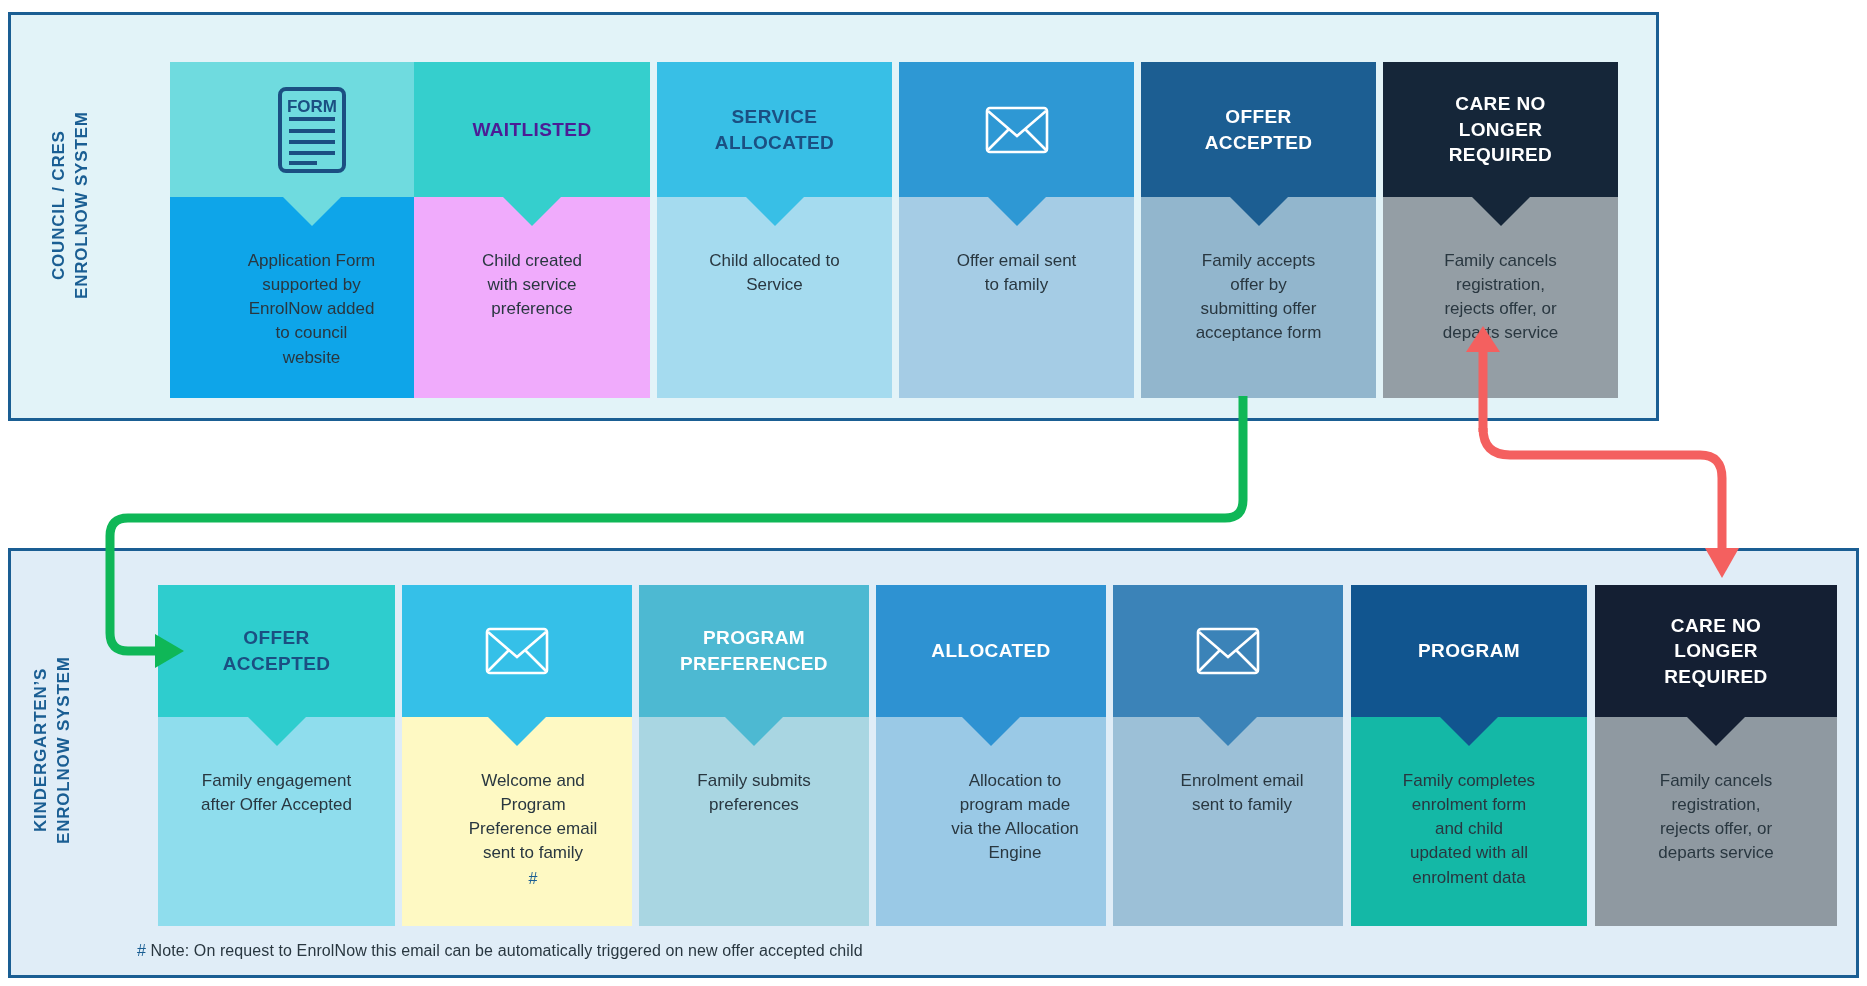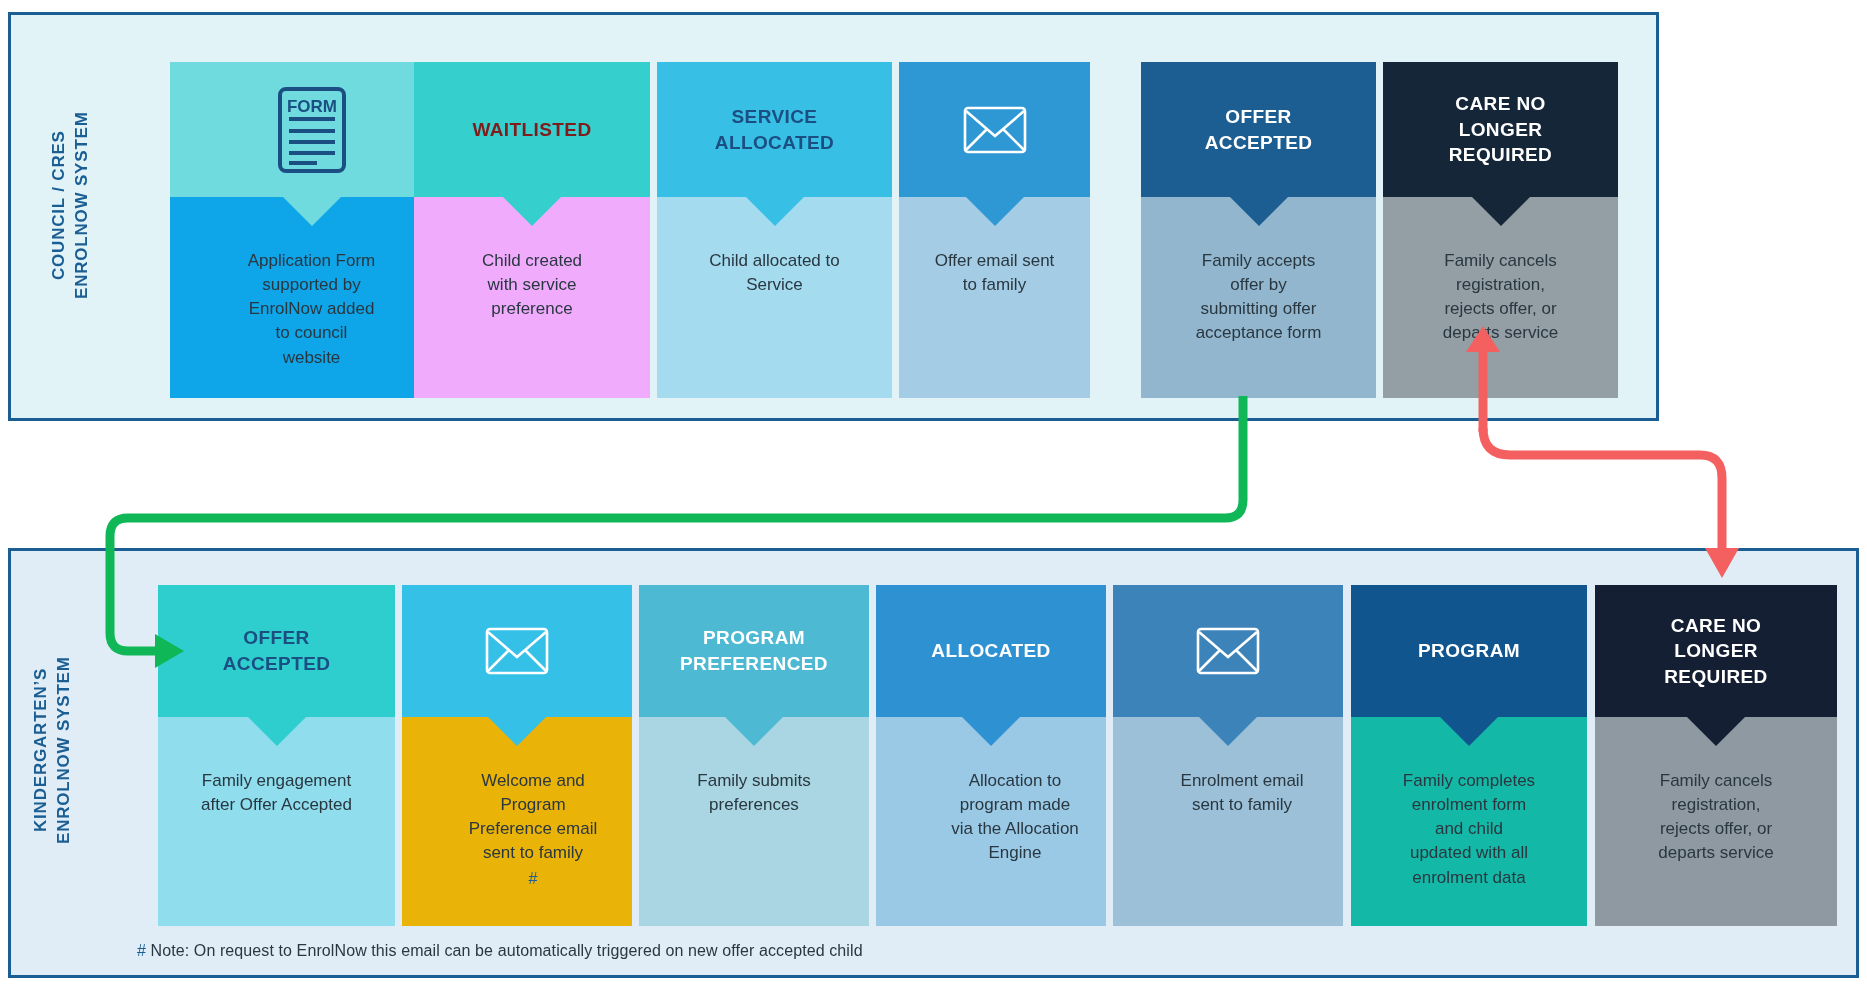--- a/index.html
+++ b/index.html
@@ -173,41 +173,41 @@
       <div class="card-body" style="background: #0ea5e9;">
         <div class="card-body-text">Application Form
 supported by
 EnrolNow added
 to council
 website</div>
       </div>
     </div>
   <div class="card" id="t1" style="left: 414px; top: 62px; width: 236px; height: 336px;">
       <div class="card-head" style="background: rgb(53, 207, 205); height: 135px;">
-        <div class="card-head-title" style="color: #7f1d1d;">WAITLISTED</div>
+        <div class="card-head-title" style="color: #4c1d95;">WAITLISTED</div>
         <div class="card-notch" style="border-top-color: rgb(53, 207, 205);"></div>
       </div>
       <div class="card-body" style="background: #f0abfc;">
         <div class="card-body-text">Child created
 with service
 preference</div>
       </div>
     </div>
   <div class="card" id="t2" style="left: 657px; top: 62px; width: 235px; height: 336px;">
       <div class="card-head" style="background: rgb(56, 191, 230); height: 135px;">
         <div class="card-head-title" style="color: rgb(27, 79, 130);">SERVICE
 ALLOCATED</div>
         <div class="card-notch" style="border-top-color: rgb(56, 191, 230);"></div>
       </div>
       <div class="card-body" style="background: rgb(165, 219, 239);">
         <div class="card-body-text">Child allocated to
 Service</div>
       </div>
     </div>
-  <div class="card" id="t3" style="left: 899px; top: 62px; width: 191px; height: 336px;">
+  <div class="card" id="t3" style="left: 899px; top: 62px; width: 235px; height: 336px;">
       <div class="card-head" style="background: rgb(46, 152, 212); height: 135px;">
         <span class="icon-wrap">
           <svg width="64" height="48" viewBox="0 0 64 48">
             <rect x="2" y="2" width="60" height="44" rx="3" fill="none" stroke="#ffffff" stroke-width="2.6"></rect>
             <path d="M3 5 L32 30 L61 5" fill="none" stroke="#ffffff" stroke-width="2.6"></path>
             <path d="M3 44 L24 23 M61 44 L40 23" fill="none" stroke="#ffffff" stroke-width="2.6"></path>
           </svg>
         </span>
         <div class="card-notch" style="border-top-color: rgb(46, 152, 212);"></div>
       </div>
@@ -263,21 +263,21 @@
       <div class="card-head" style="background: rgb(53, 192, 232); height: 132px;">
         <span class="icon-wrap">
           <svg width="64" height="48" viewBox="0 0 64 48">
             <rect x="2" y="2" width="60" height="44" rx="3" fill="none" stroke="#ffffff" stroke-width="2.6"></rect>
             <path d="M3 5 L32 30 L61 5" fill="none" stroke="#ffffff" stroke-width="2.6"></path>
             <path d="M3 44 L24 23 M61 44 L40 23" fill="none" stroke="#ffffff" stroke-width="2.6"></path>
           </svg>
         </span>
         <div class="card-notch" style="border-top-color: rgb(53, 192, 232);"></div>
       </div>
-      <div class="card-body" style="background: #eab308; padding-left: 32px;">
+      <div class="card-body" style="background: #fef9c3; padding-left: 32px;">
         <div class="card-body-text">Welcome and
 Program
 Preference email
 sent to family<span class="hash-mark">#</span></div>
       </div>
     </div>
   <div class="card" id="b2" style="left: 639px; top: 585px; width: 230px; height: 341px;">
       <div class="card-head" style="background: rgb(77, 185, 210); height: 132px;">
         <div class="card-head-title" style="color: rgb(255, 255, 255);">PROGRAM
 PREFERENCED</div>

